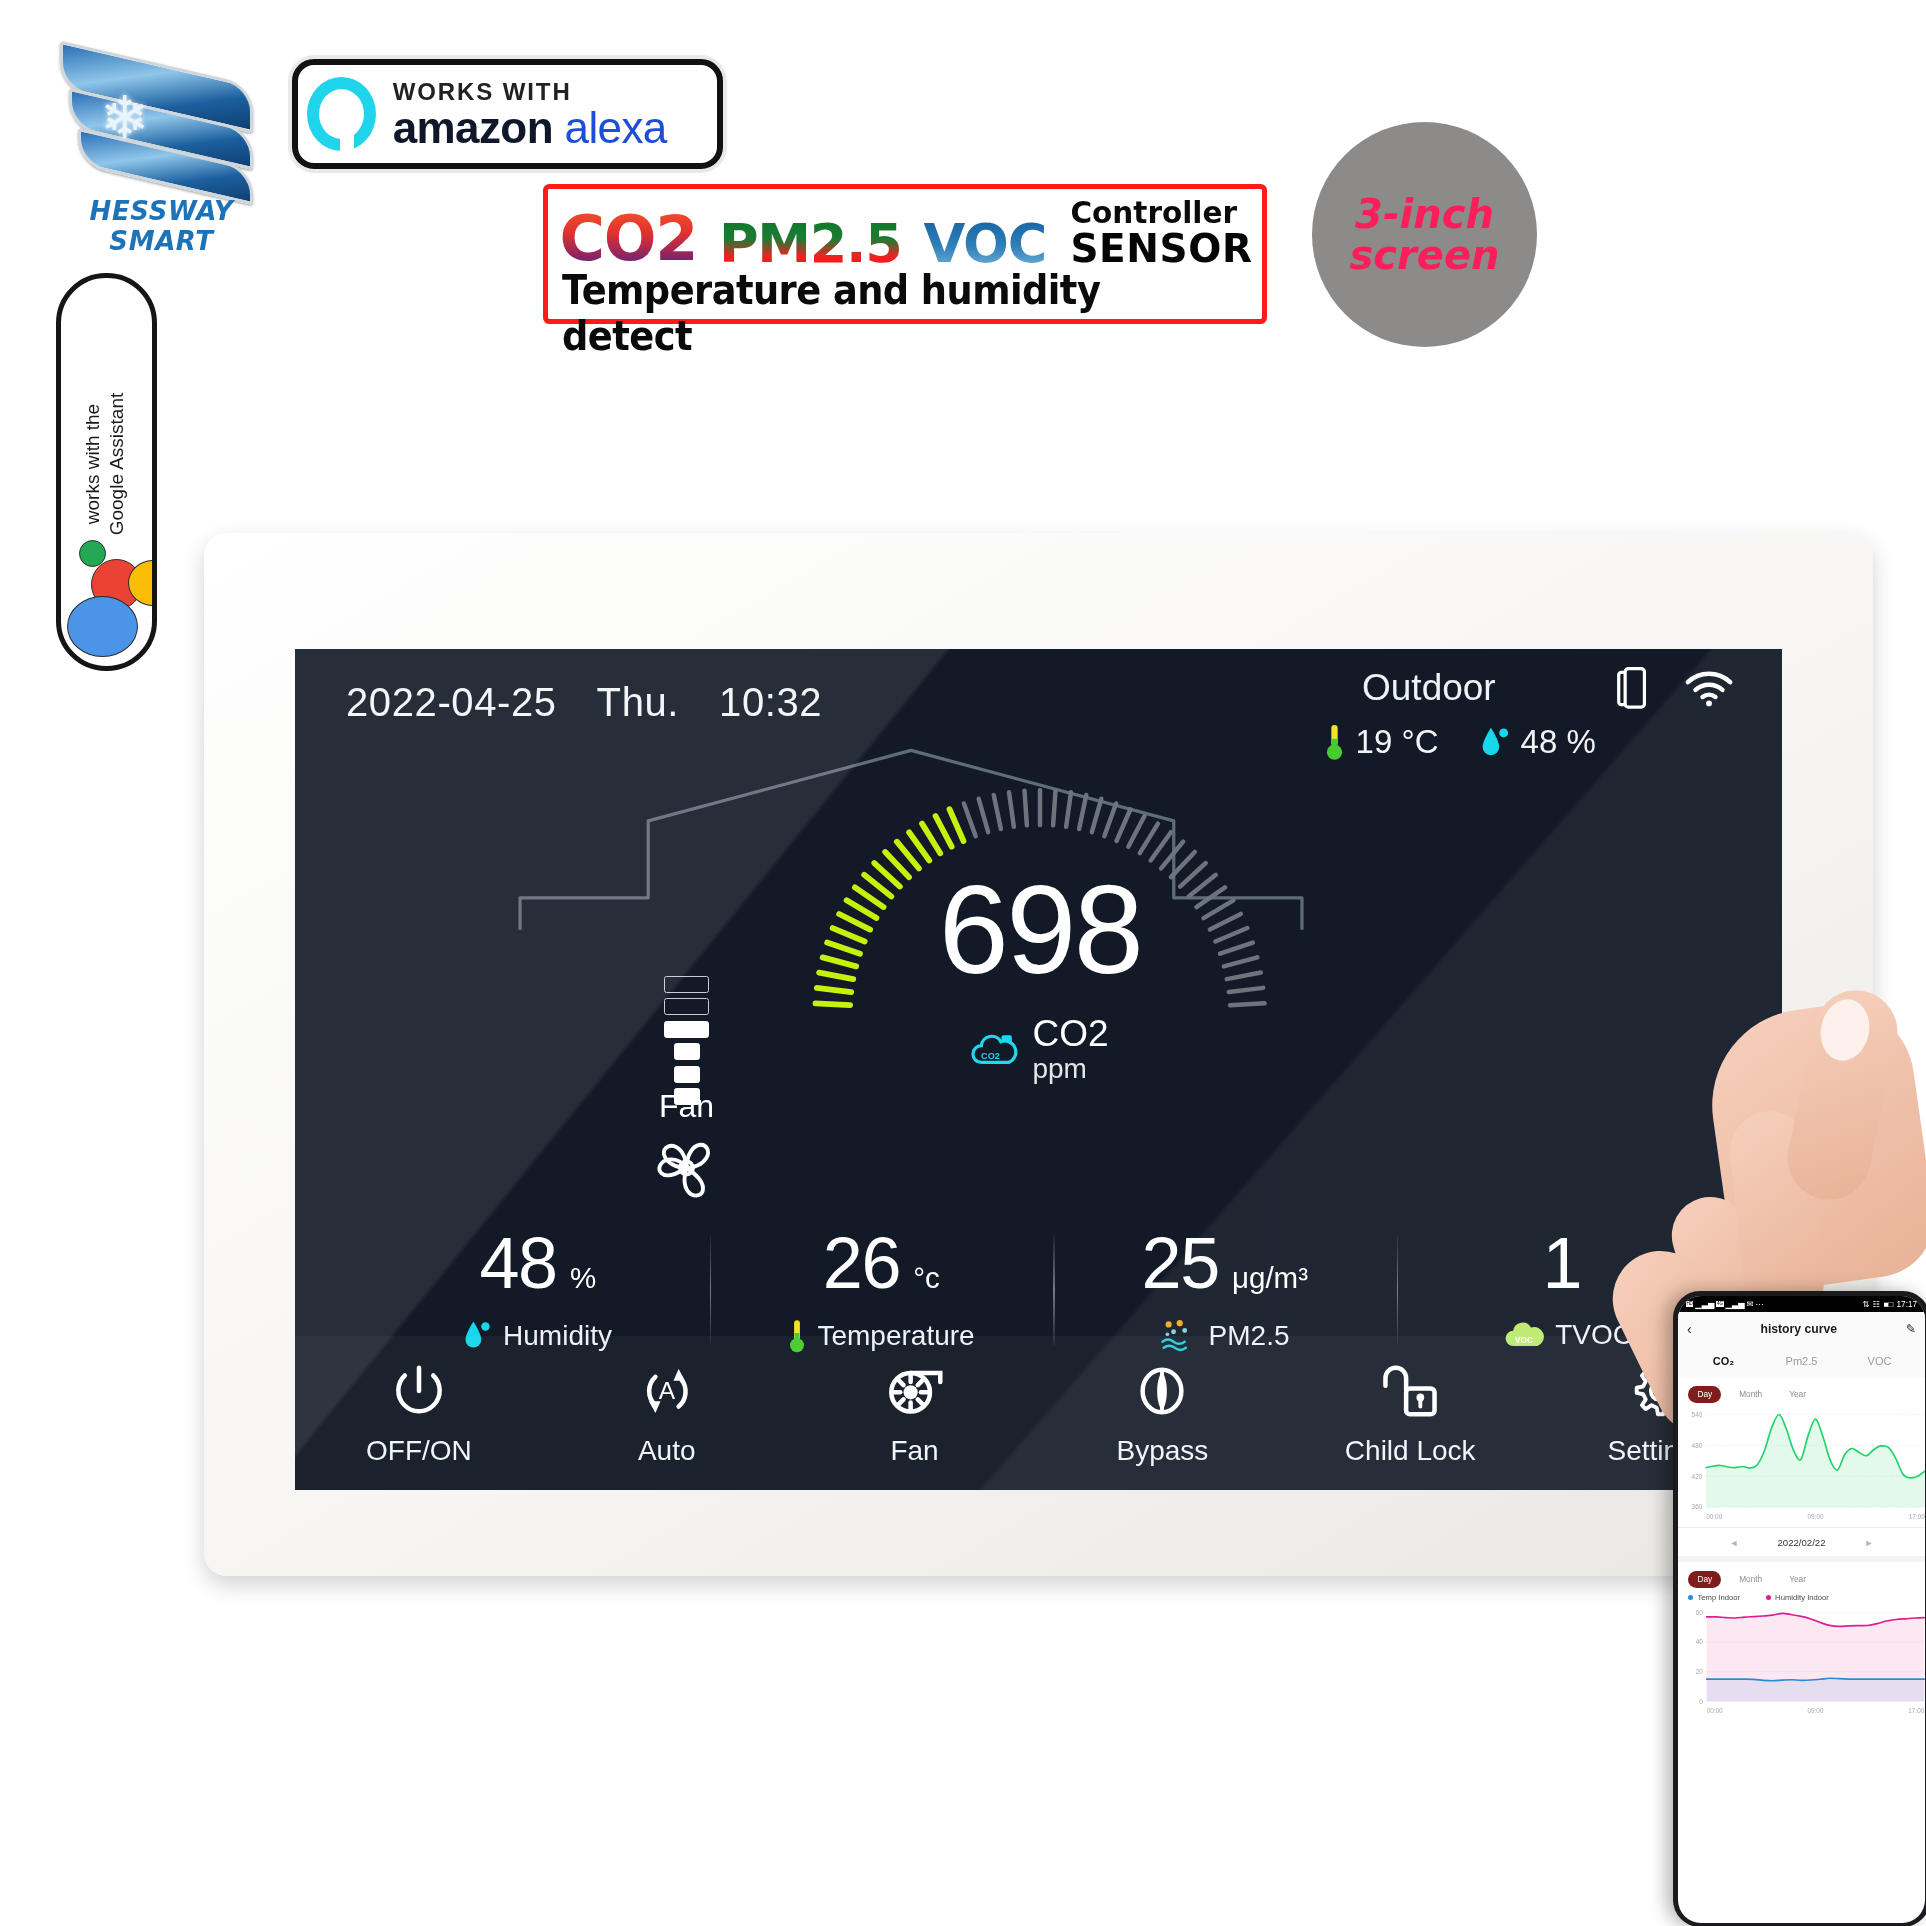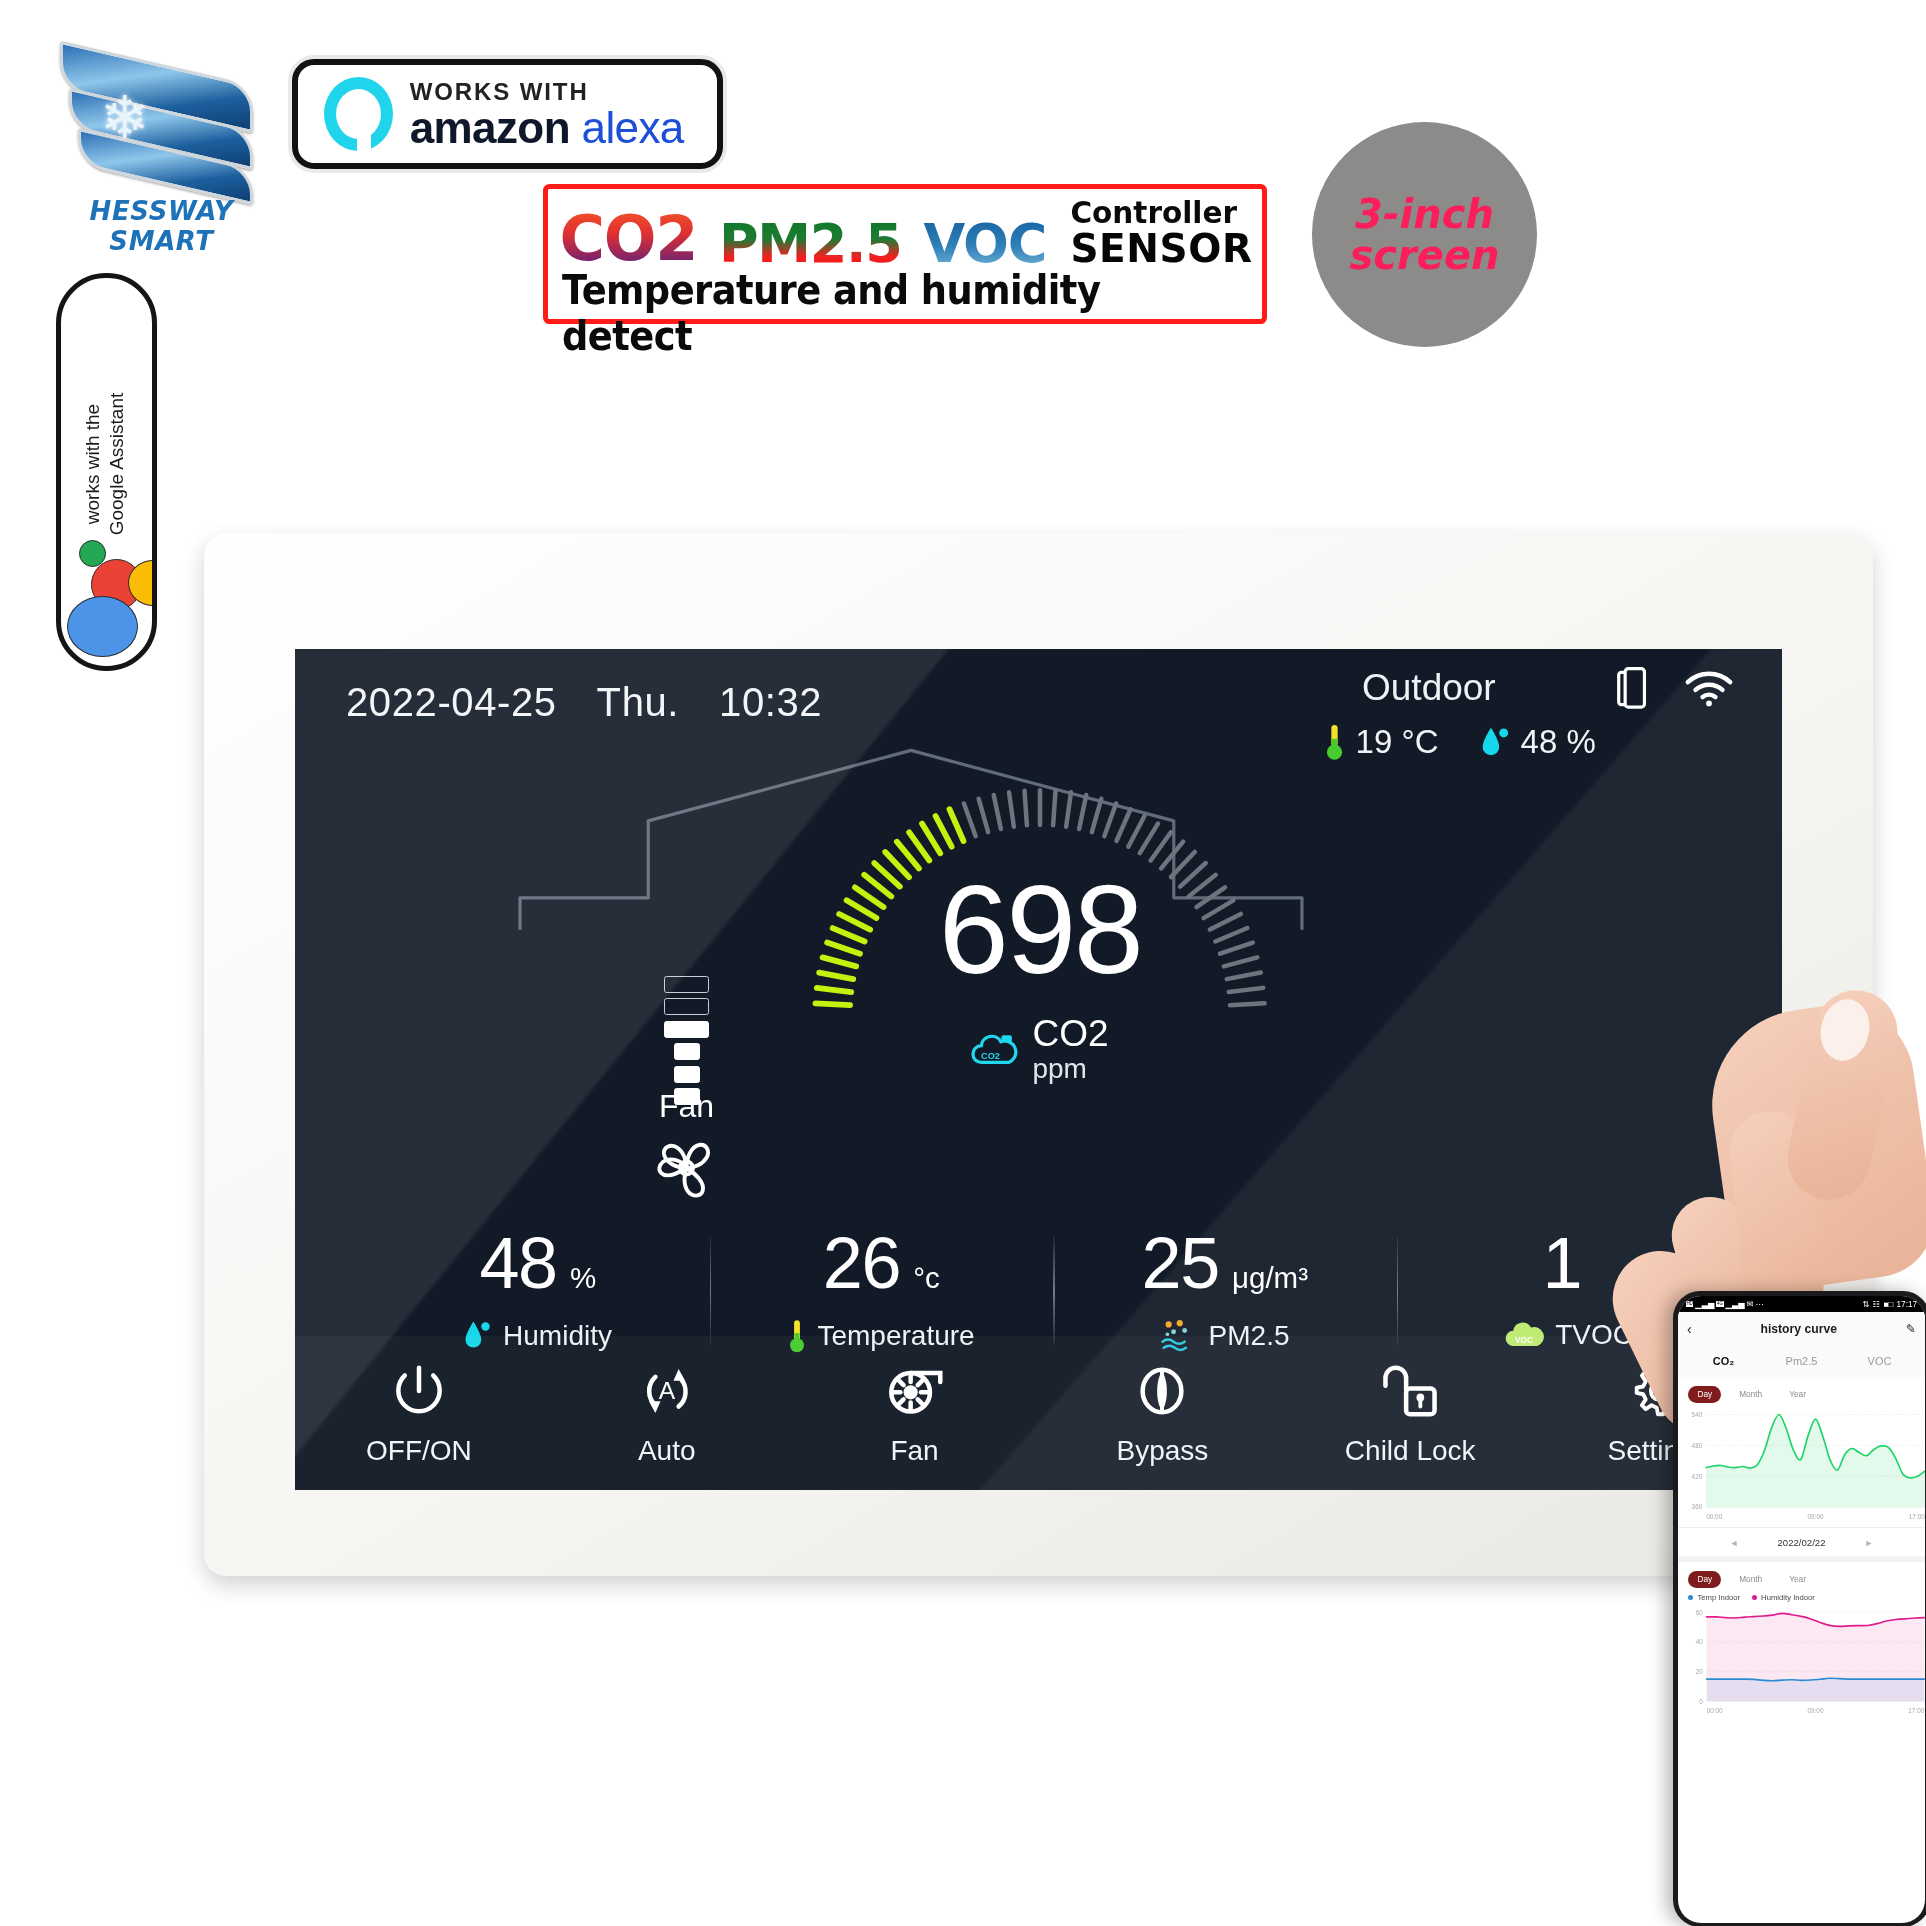--- a/index.html
+++ b/index.html
@@ -18,21 +18,21 @@
   .lg-b3 { left:23px; top:98px; width:175px; height:37px; transform:skewY(13deg); }
   .snowflake { position:absolute; left:45px; top:39px; font-size:59px; color:#eaf4fb;
      text-shadow:0 0 5.1px #fff; line-height:1; z-index:6; }
   #brand-name { position:absolute; left:0; top:146px; width:231px; text-align:center;
      font-size:26px; font-weight:bold; font-style:italic; color:#1e73b8;
      letter-spacing:0.6px; font-family:"DejaVu Sans", sans-serif; }
 
   
   #alexa-badge { position:absolute; left:292px; top:59px; width:431px; height:110px;
      background:#fff; border:6.4px solid #111; border-radius:22px;
-     box-shadow:0 0 0 3.9px #e9e9e9; display:flex; align-items:center; padding:0 26px; }
+     box-shadow:0 0 0 3.9px #e9e9e9; display:flex; align-items:center; padding:0 9px; }
   .alexa-ring { width:69px; height:74px; border:12.2px solid #20d4ec; border-radius:50%;
      border-bottom-color:#20d4ec; position:relative; flex:0 0 auto; margin-right:16.7px; }
   .alexa-ring::after { content:""; position:absolute; left:20.5px; bottom:-13px; width:14px;
      height:16.7px; background:#fff; }
   .alexa-txt { display:flex; flex-direction:column; justify-content:center; }
   #alexa-works { font-size:24px; letter-spacing:1.9px; color:#222; font-weight:600; }
   .alexa-brand { font-size:44px; line-height:1; letter-spacing:-0.6px; }
   #alexa-amazon { color:#0f172a; font-weight:bold; }
   #alexa-alexa { color:#1d4ed8; font-weight:400; }
 
@@ -180,21 +180,21 @@
   #phone-appbar { height:33px; display:flex; align-items:center; padding:0 9px;
      background:#fafafa; }
   #phone-title { flex:1; text-align:center; font-size:12.2px; font-weight:bold; color:#1c1c1c; }
   #phone-tabs { height:32px; display:flex; align-items:center; background:#fafafa;
      padding:0 6.4px; }
   .ptab { flex:1; text-align:center; font-size:11px; color:#9b9b9b; }
   .ptab.active { color:#111; font-weight:bold; }
   .range-row { display:flex; align-items:center; gap:9px; padding:9px 10.3px 3.9px; }
   .range-pill { font-size:8.3px; color:#8c8c8c; padding:3.2px 9px; border-radius:9px; }
   .range-pill.active { background:#7f1d1d; color:#fff; }
-  .legend-row { display:flex; gap:12px; padding:1.3px 10.3px 2.6px; }
+  .legend-row { display:flex; gap:26px; padding:1.3px 10.3px 2.6px; }
   .legend-item { display:flex; align-items:center; gap:3.9px; font-size:7.7px; color:#4a4a4a; }
   .legend-dot { width:5.1px; height:5.1px; border-radius:50%; }
   .chart-box { padding:1.3px 6.4px 1.3px 5.1px; }
   .axis-date { display:flex; align-items:center; justify-content:center; gap:39px;
      padding:9px 0 7.7px; font-size:9.6px; color:#333; border-top:0.6px solid #eee; }
   .arrow-btn { color:#b5b5b5; font-size:9px; }
   #phone-divider { height:6.4px; background:#f2f3f5; }
   .ptxt-small { font-size:10px; fill:#a8a8a8; font-family:"Liberation Sans", sans-serif; }
 </style>
 </head>

